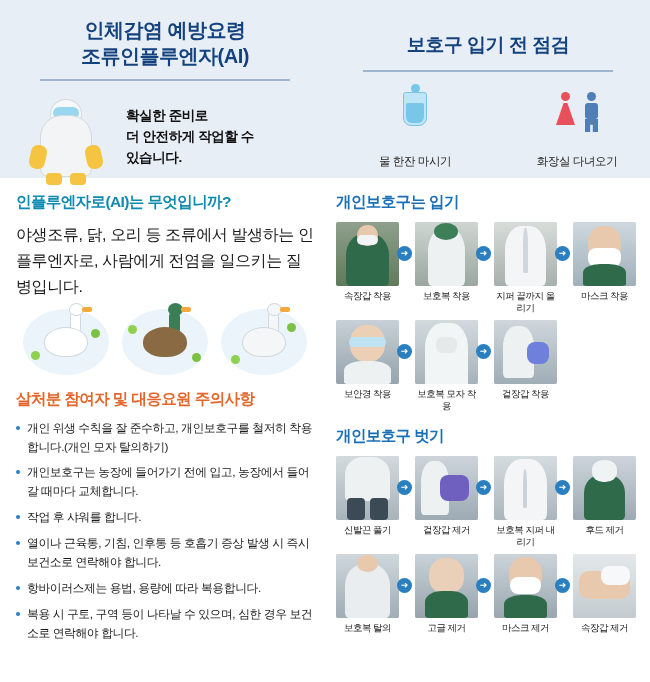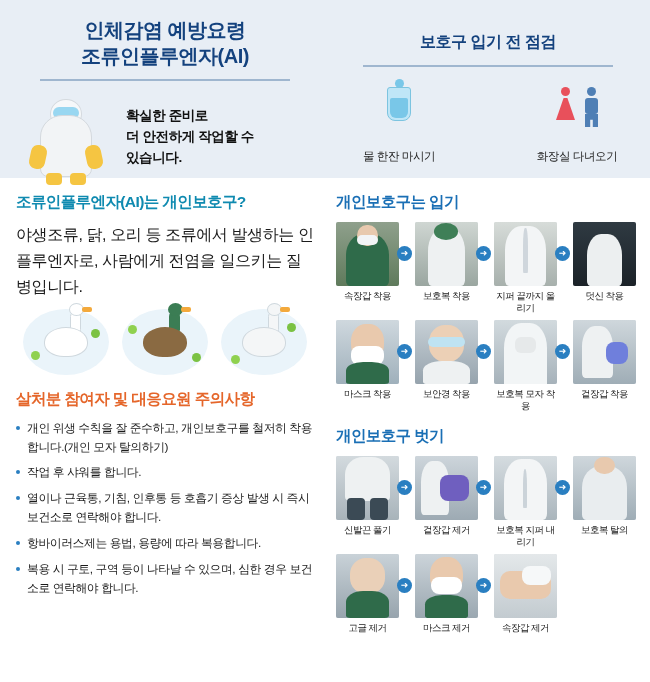--- a/index.html
+++ b/index.html
@@ -37,21 +37,21 @@
     line-height: 1.28;
     letter-spacing: -0.5px;
   }
   .title-rule {
     width: 250px; height: 2px; background: #9fb6cf;
     margin: 10px auto 0 auto;
   }
   .title-right {
     text-align: center;
     color: #14427e;
-    font-size: 16px;
+    font-size: 19px;
     font-weight: bold;
     letter-spacing: -0.5px;
     padding-top: 14px;
   }
   .rule-right {
     width: 250px; height: 2px; background: #9fb6cf;
     margin: 12px auto 0 auto;
   }
 
   .hero {
@@ -79,21 +79,21 @@
   .fig-visor{ position:absolute; left:39px; top:18px; width:26px; height:12px; background:#8fd3f0; border-radius:8px; opacity:.9;}
   .fig-mask { position:absolute; left:41px; top:28px; width:22px; height:9px; background:#ffffff; border-radius:5px; border:1px solid #d4d9de;}
   .fig-glove-l{position:absolute; left:16px; top:56px; width:16px; height:24px; background:#f5c542; border-radius:7px; transform:rotate(12deg);}
   .fig-glove-r{position:absolute; left:72px; top:56px; width:16px; height:24px; background:#f5c542; border-radius:7px; transform:rotate(-12deg);}
   .fig-boot-l{position:absolute; left:32px; top:84px; width:16px; height:12px; background:#f5c542; border-radius:4px;}
   .fig-boot-r{position:absolute; left:56px; top:84px; width:16px; height:12px; background:#f5c542; border-radius:4px;}
 
   
   .check-row {
     display: flex;
-    justify-content: space-between;
+    justify-content: flex-end;
     gap: 44px;
     margin-top: 12px;
   }
   .check-item { width: 118px; text-align: center; }
   .check-ico {
     width: 70px; height: 62px; margin: 0 auto 8px auto;
     position: relative;
   }
   .check-cap { font-size: 11.5px; color: #222; letter-spacing: -0.4px; }
 
@@ -285,21 +285,21 @@
           </div>
           <div class="check-cap">화장실 다녀오기</div>
         </div>
       </div>
     </div>
   </div>
 
   <div class="body">
 
     <div class="col-left">
-      <h2 class="sec">조류인플루엔자(AI)는 개인보호구?</h2>
+      <h2 class="sec">인플루엔자로(AI)는 무엇입니까?</h2>
       <p class="para">야생조류, 닭, 오리 등 조류에서 발생하는 인플루엔자로, 사람에게 전염을 일으키는 질병입니다.</p>
 
       <div class="birds">
         <div class="bird-wrap">
           <div class="bird white">
             <div class="b-neck"></div>
               <div class="b-head"></div>
               <div class="b-beak"></div>
             <div class="b-body"></div>
           </div>
@@ -324,20 +324,21 @@
             <div class="b-body"></div>
           </div>
           <div class="virus" style="left:10px; top:46px;"></div>
           <div class="virus v2" style="left:66px; top:14px;"></div>
         </div>
       </div>
 
       <h2 class="sec orange">살처분 참여자 및 대응요원 주의사항</h2>
       <ul class="bullets">
         <li>개인 위생 수칙을 잘 준수하고, 개인보호구를 철저히 착용합니다.(개인 모자 탈의하기)</li>
+        <li>개인보호구는 농장에 들어가기 전에 입고, 농장에서 들어갈 때마다 교체합니다.</li>
         <li>작업 후 샤워를 합니다.</li>
         <li>열이나 근육통, 기침, 인후통 등 호흡기 증상 발생 시 즉시 보건소로 연락해야 합니다.</li>
         <li>항바이러스제는 용법, 용량에 따라 복용합니다.</li>
         <li>복용 시 구토, 구역 등이 나타날 수 있으며, 심한 경우 보건소로 연락해야 합니다.</li>
 
       </ul>
     </div>
 
     <div class="col-right">
 
@@ -369,28 +370,20 @@
         <div class="cell">
           <div class="photo">
             <div class="ph-bg" style="background:linear-gradient(#d7dcd9,#a7b0ac)"></div>
             <div class="sub" style="left:18%;top:6%;width:64%;height:94%;background:#f3f5f6"></div>
             <div class="sub" style="left:46%;top:10%;width:8%;height:70%;background:#cfd6dc"></div>
           </div>
           <div class="cap">지퍼 끝까지 올리기</div>
           <div class="arrow">➜</div>
         </div>
 
-        <div class="cell">
-          <div class="photo">
-            <div class="ph-bg" style="background:linear-gradient(#2f3a42,#1b2228)"></div>
-            <div class="sub" style="left:22%;top:18%;width:56%;height:82%;background:#eceff0"></div>
-          </div>
-          <div class="cap">덧신 착용</div>
-
-        </div>
 
         <div class="cell">
           <div class="photo">
             <div class="ph-bg" style="background:linear-gradient(#cfd8de,#9fb0bb)"></div>
             <div class="sub" style="left:24%;top:6%;width:52%;height:60%;background:#e9c9ad;border-radius:45%"></div>
             <div class="sub" style="left:24%;top:40%;width:52%;height:30%;background:#ffffff;border-radius:8px"></div>
             <div class="sub" style="left:16%;top:66%;width:68%;height:34%;background:#2f6b4a"></div>
           </div>
           <div class="cap">마스크 착용</div>
           <div class="arrow">➜</div>
@@ -456,20 +449,29 @@
         <div class="cell">
           <div class="photo">
             <div class="ph-bg" style="background:linear-gradient(#d5dce0,#aab5bc)"></div>
             <div class="sub" style="left:16%;top:4%;width:68%;height:96%;background:#f3f5f6"></div>
             <div class="sub" style="left:46%;top:20%;width:7%;height:62%;background:#cbd3d9"></div>
           </div>
           <div class="cap">보호복 지퍼 내리기</div>
           <div class="arrow">➜</div>
         </div>
 
+        <div class="cell">
+          <div class="photo">
+            <div class="ph-bg" style="background:linear-gradient(#cdd5db,#9daab3)"></div>
+            <div class="sub" style="left:18%;top:30%;width:64%;height:70%;background:#2f6b4a"></div>
+            <div class="sub" style="left:30%;top:6%;width:40%;height:34%;background:#f0f3f4;border-radius:45%"></div>
+          </div>
+          <div class="cap">후드 제거</div>
+
+        </div>
 
         <div class="cell">
           <div class="photo">
             <div class="ph-bg" style="background:linear-gradient(#cfd7dc,#9fadb6)"></div>
             <div class="sub" style="left:14%;top:16%;width:72%;height:84%;background:#e9edef"></div>
             <div class="sub" style="left:34%;top:2%;width:32%;height:26%;background:#e8c9ae;border-radius:50%"></div>
           </div>
           <div class="cap">보호복 탈의</div>
           <div class="arrow">➜</div>
         </div>

